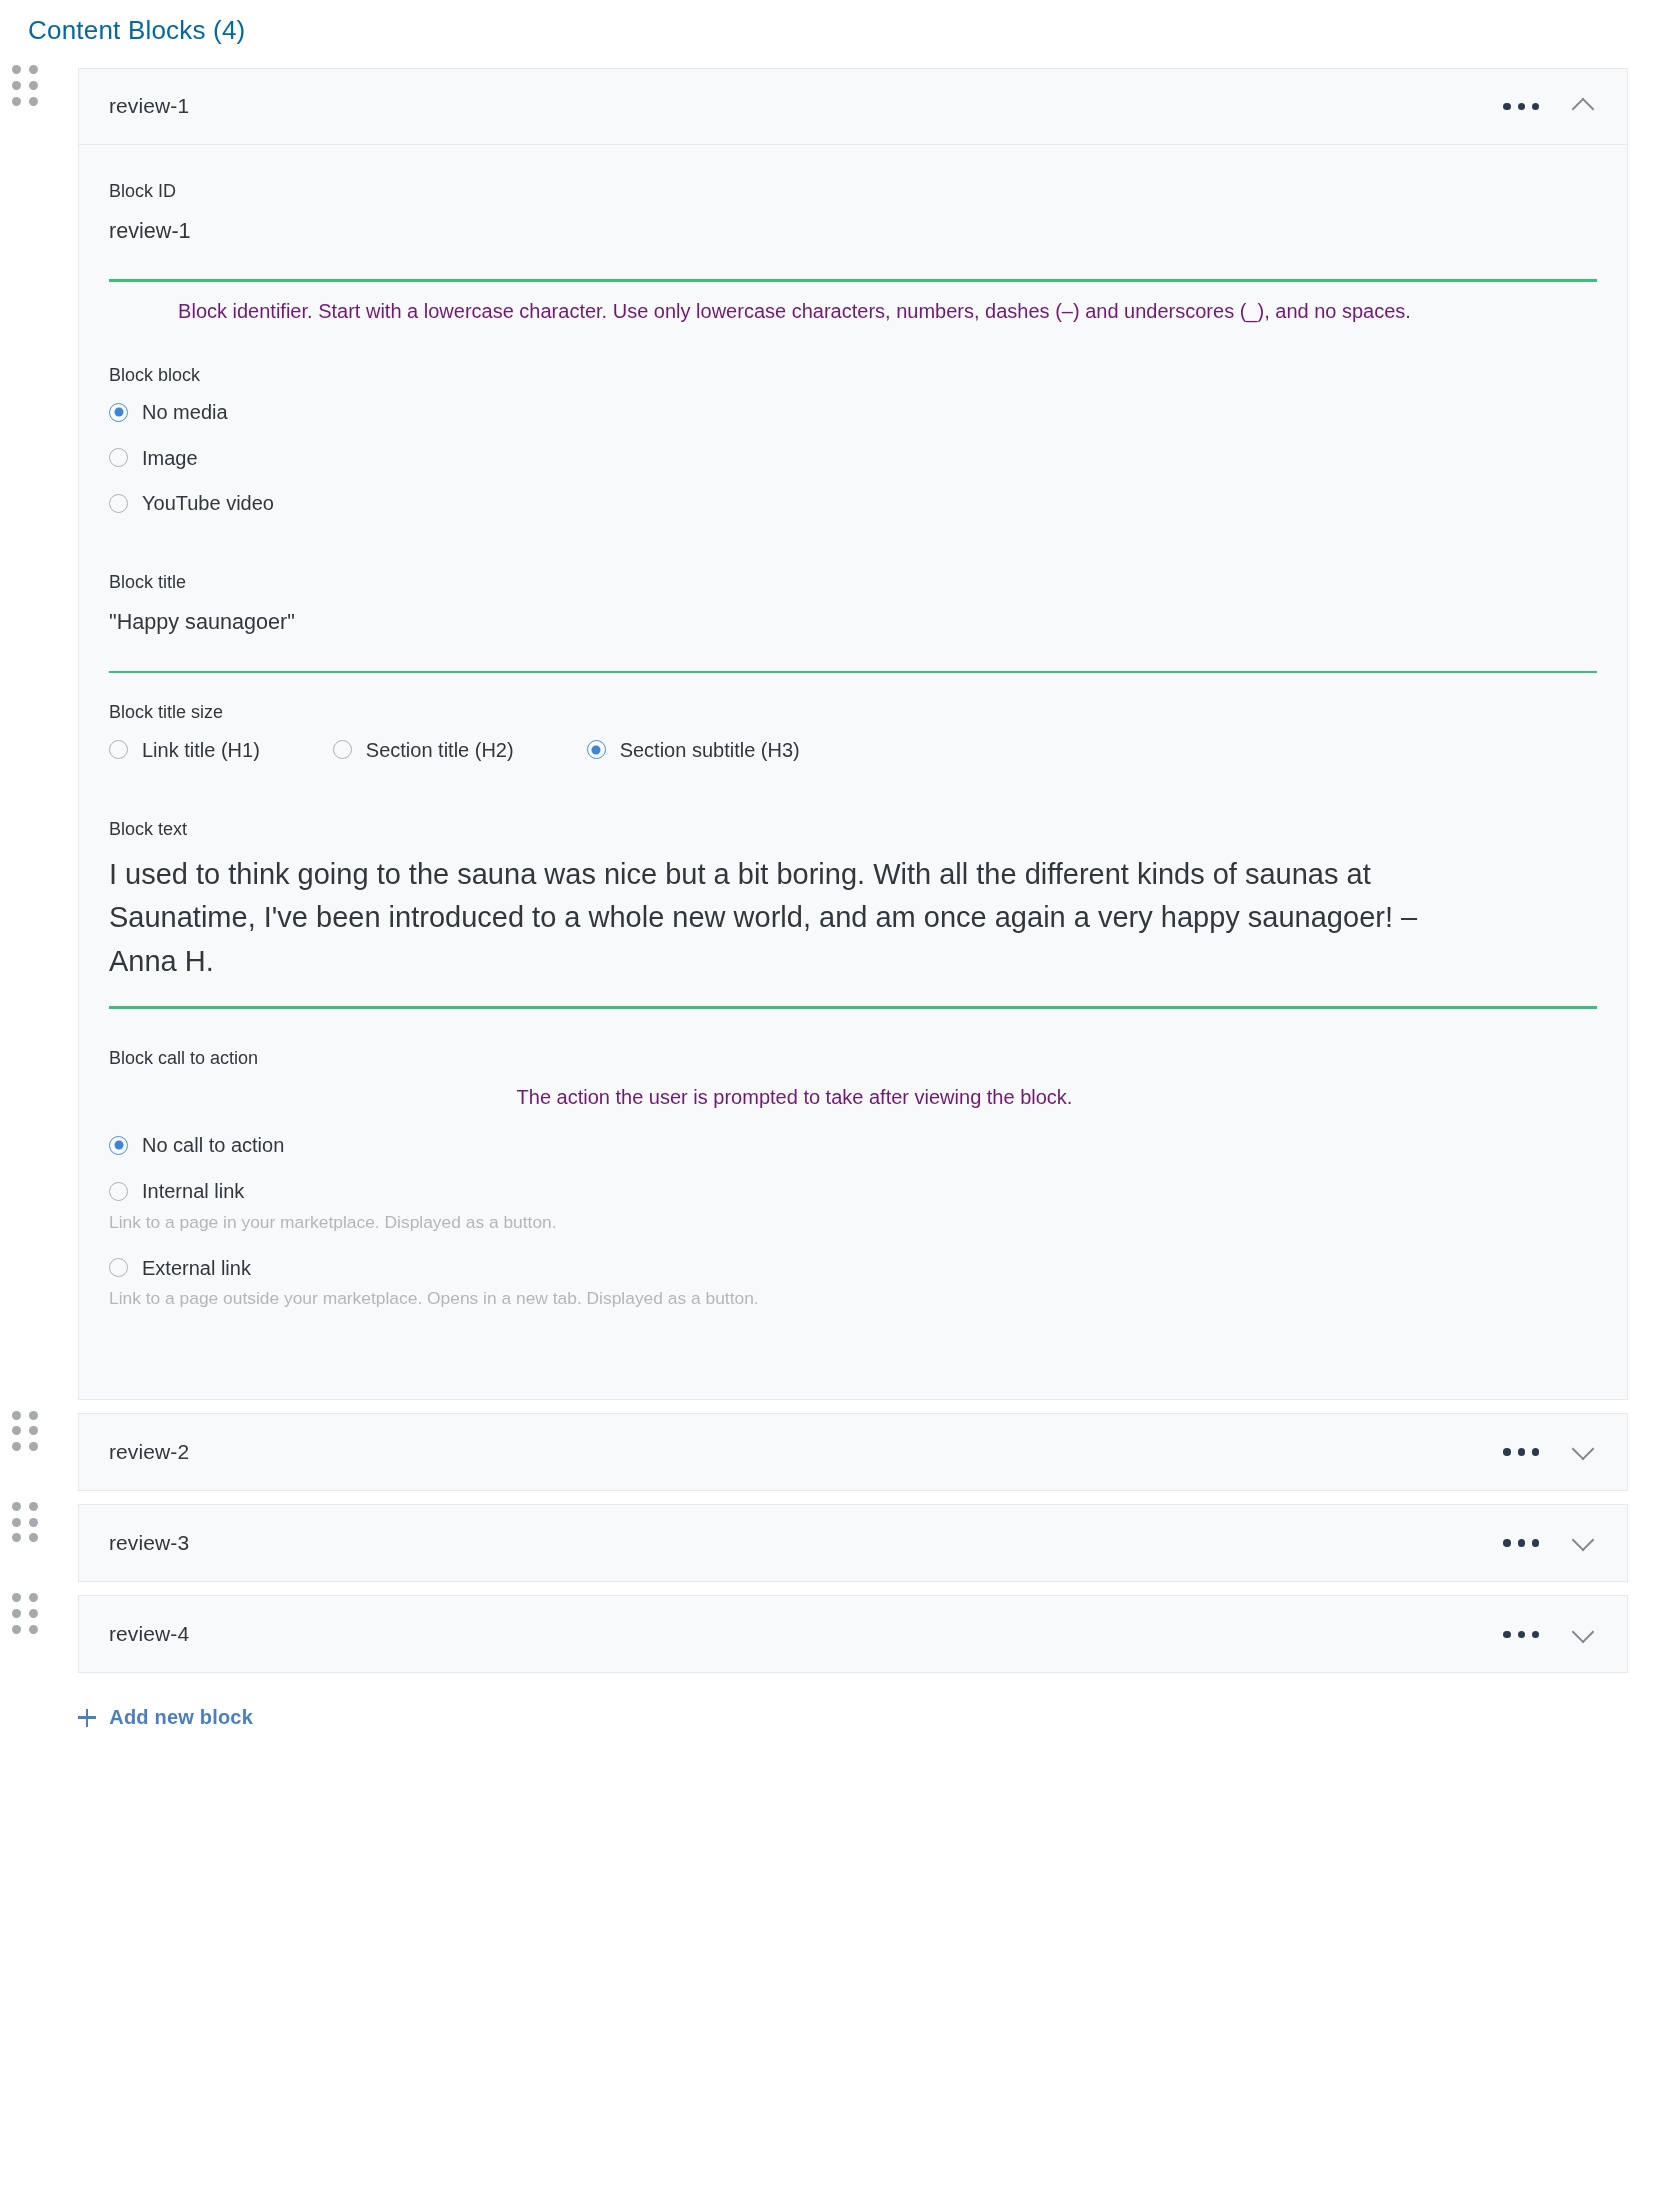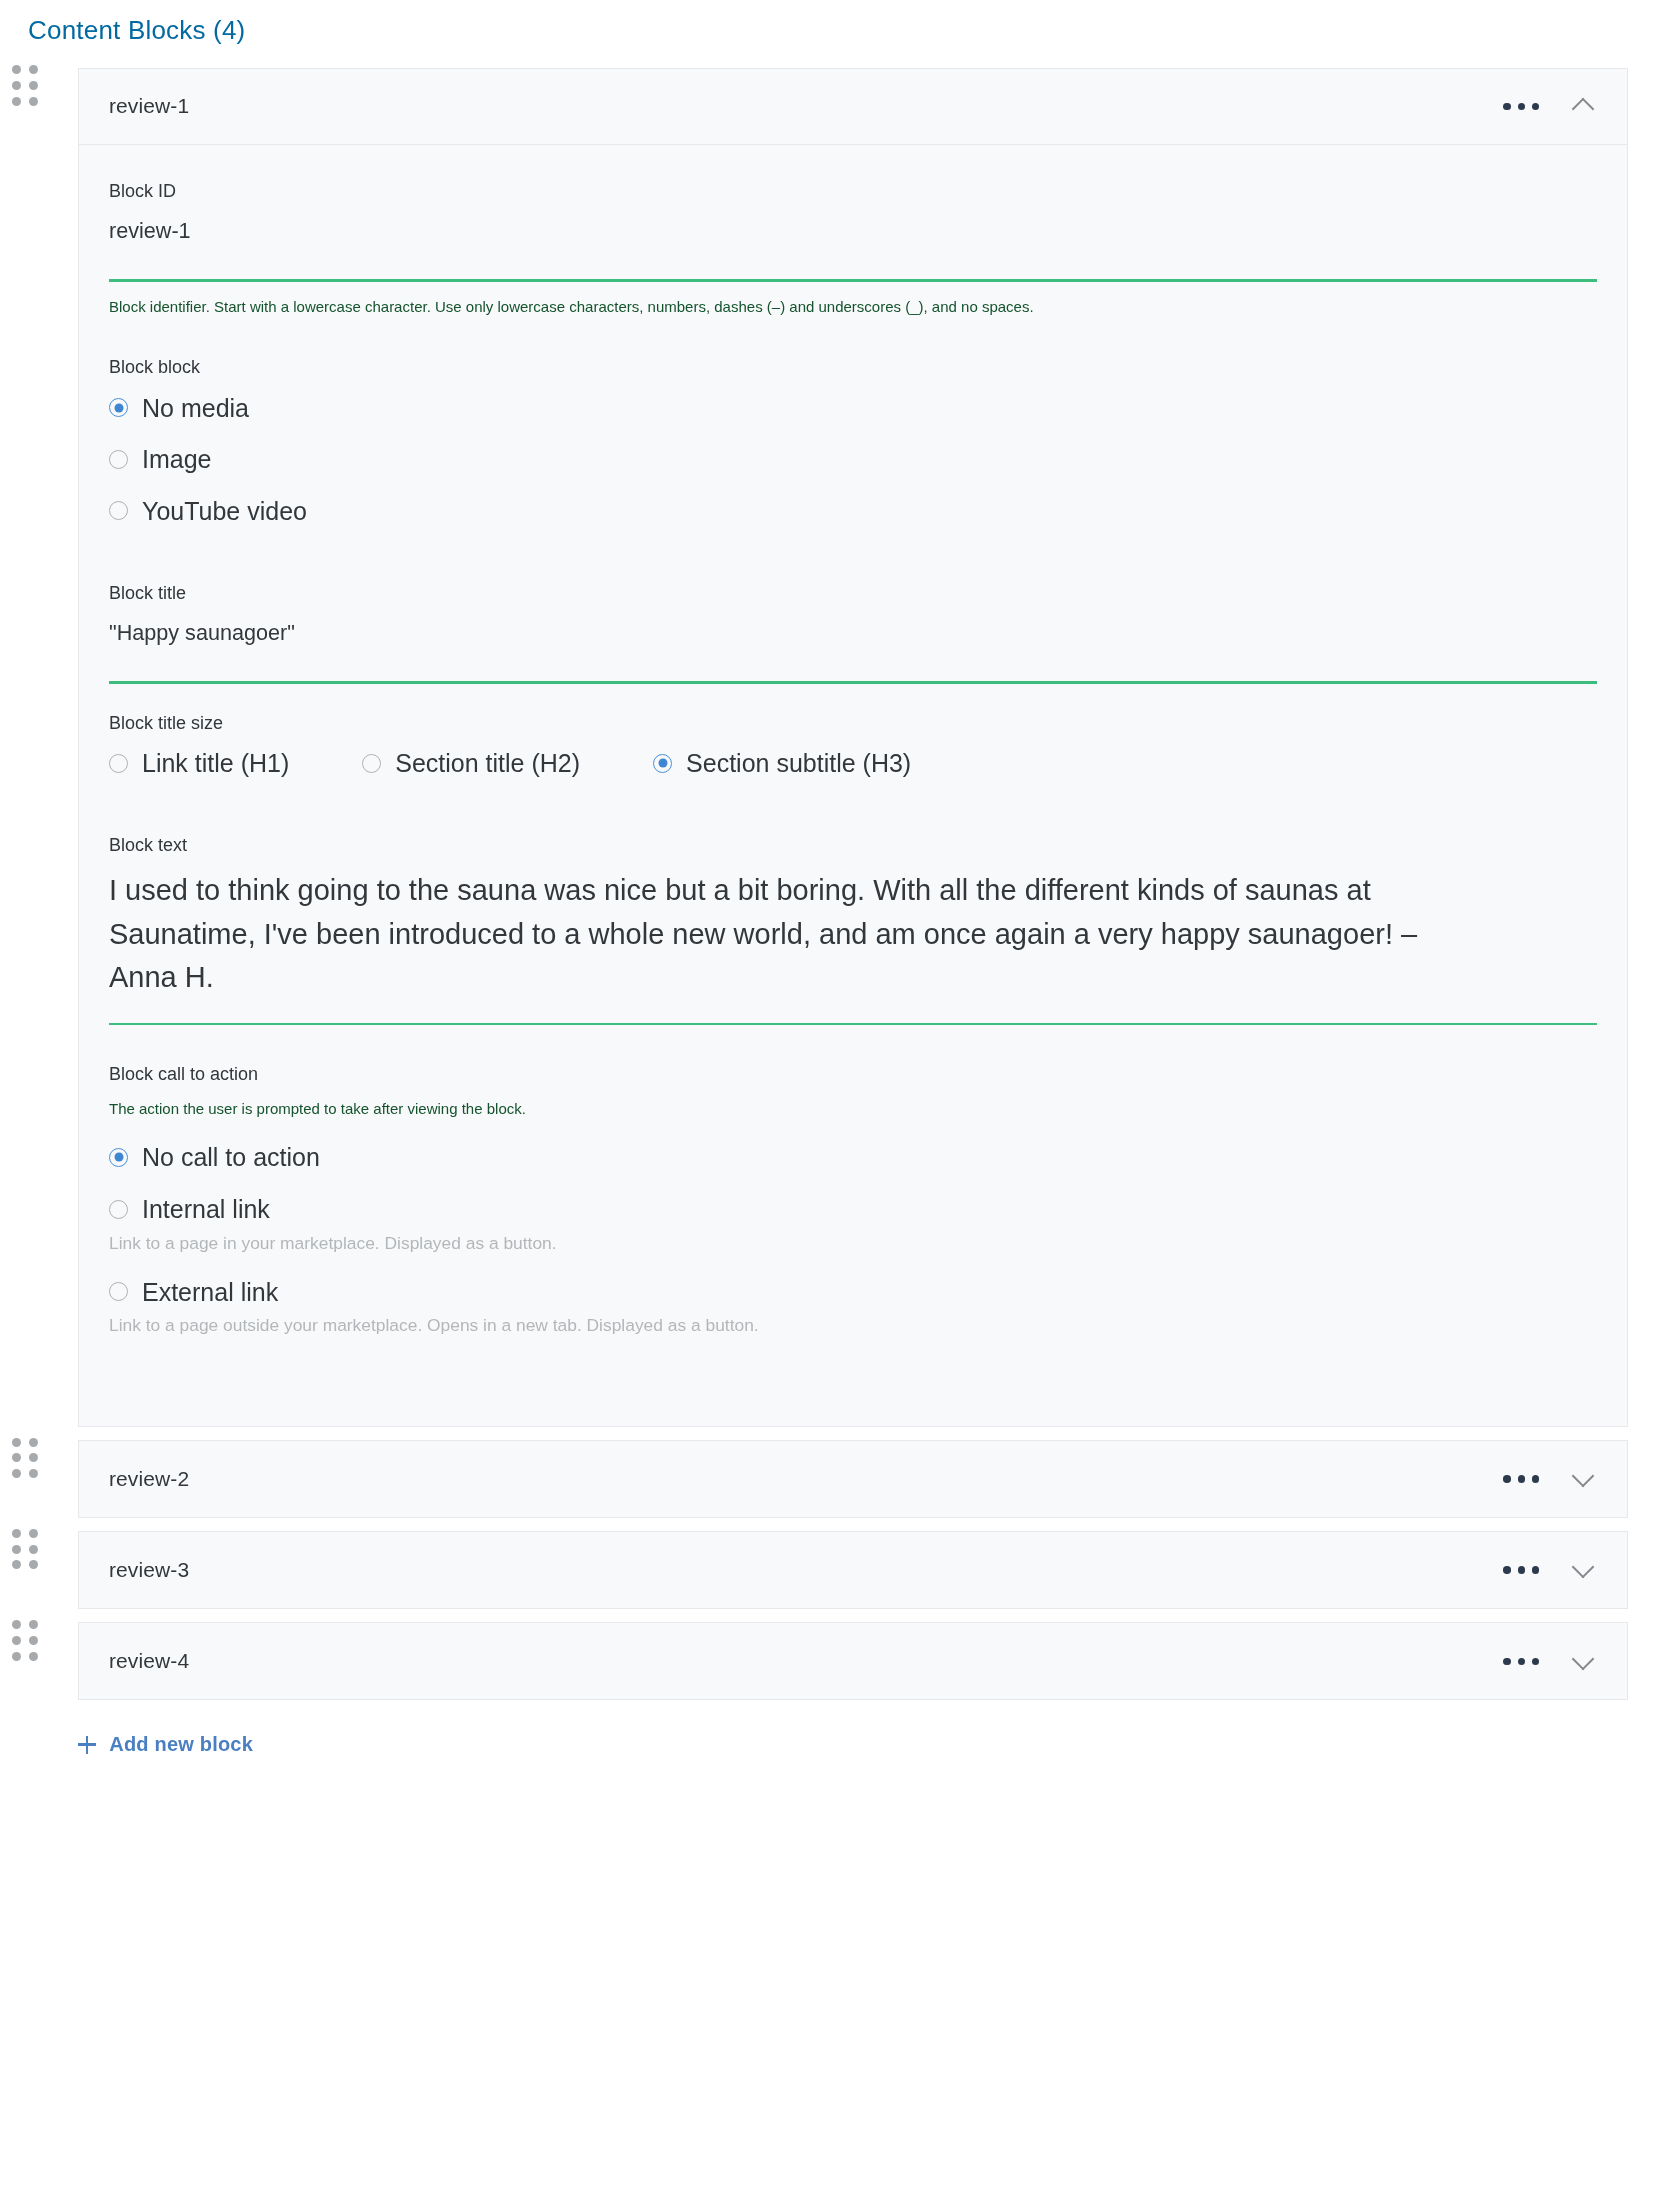--- a/index.html
+++ b/index.html
@@ -112,25 +112,26 @@
     line-height: 1.45;
     min-height: 28px;
   }
   .underline {
     height: 2.5px;
     background: #3dbd7d;
     margin-top: 33px;
   }
   .underline.tight { margin-top: 23px; }
   .helper {
-    font-size: 15px;
-    color: #14532d;
+    font-size: 20px;
+    color: #701a75;
     line-height: 1.5;
     margin-top: 14px;
     max-width: 1371px;
+    text-align: center;
   }
 
   .spacer-lg { height: 38px; }
   .spacer-md { height: 28px; }
   .spacer-sm { height: 18px; }
 
   
   .radio-group { margin-top: 13.3px; }
   .radio-group.inline { display: flex; align-items: center; gap: 0; }
   .radio-group.inline .radio-item { margin-right: 73px; margin-bottom: 0; }
@@ -158,21 +159,21 @@
   .radio-item.checked .radio-mark::after {
     content: "";
     position: absolute;
     left: 50%; top: 50%;
     width: 9px; height: 9px;
     border-radius: 50%;
     background: #3f86d2;
     transform: translate(-50%, -50%);
   }
   .radio-label {
-    font-size: 25px;
+    font-size: 20px;
     color: #32373c;
     line-height: 1.2;
     white-space: nowrap;
   }
   .radio-helper {
     font-size: 17.4px;
     color: #b4b7ba;
     line-height: 1.4;
     margin: -5px 0 21.6px 0;
   }

